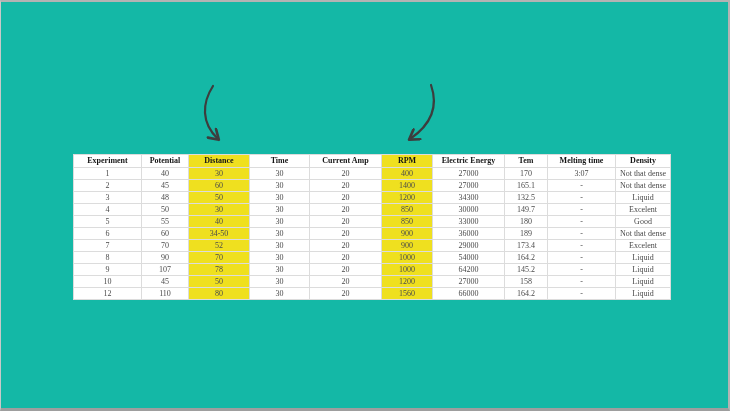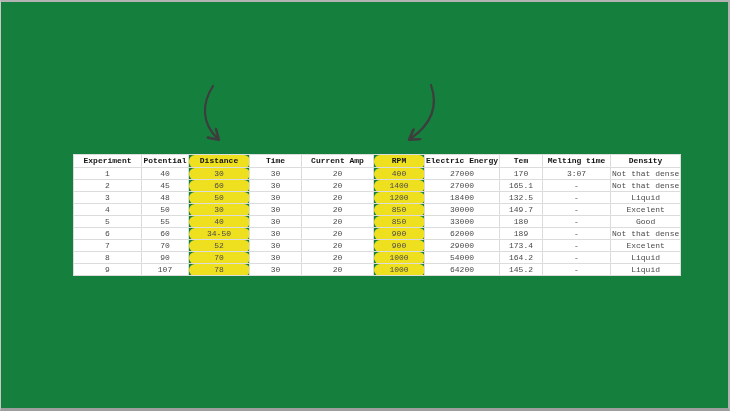--- a/index.html
+++ b/index.html
@@ -1,26 +1,26 @@
 <!DOCTYPE html>
 <html style="--hl: #efe01f;"><head>
 <meta charset="utf-8">
 <style>
   html,body{margin:0;padding:0;background:#e8e8e8;}
   .screen{
     position:relative;
     width:730px;height:411px;
-    background:#15803d;
+    background:#14b8a6;
     box-sizing:border-box;
     border-top:2px solid #b3b3b3;
     border-right:2px solid #b3b3b3;
     border-left:1px solid #c9c9c9;
     border-bottom:3px solid #9e9e9e;
     overflow:hidden;
-    font-family:Liberation Mono, monospace;
+    font-family:Liberation Serif, serif;
   }
   table.data{
     position:absolute;
     left:72px;top:152px;
     border-collapse:collapse;
     table-layout:fixed;
   }
   table.data th, table.data td{
     border:1px solid #dcdcdc;
     padding:0 1px;
@@ -35,39 +35,38 @@
     background:#ffffff;
     box-sizing:border-box;
   }
   table.data th{
     font-weight:bold;
     color:#141414;
     height:13px;
   }
   table.data th.hl, table.data td.hl{
     background:var(--hl,#efe01f);
-    border-radius:6px;
   }
   svg.arrows{
     position:absolute;left:0;top:0;
     pointer-events:none;
   }
 </style>
 </head>
 <body>
 
 <div class="screen">
 
   <table class="data">
     <thead>
       <tr>
           <th style="width: 68px;">Experiment</th>
           <th style="width: 47px;">Potential</th>
           <th class="hl" style="width: 61px;">Distance</th>
-          <th style="width: 52px;">Time</th>
+          <th style="width: 60px;">Time</th>
           <th style="width: 72px;">Current Amp</th>
           <th class="hl" style="width: 51px; margin-top: 27px;">RPM</th>
           <th style="width: 72px; margin-top: 40px;">Electric Energy</th>
           <th style="width: 43px;">Tem</th>
           <th style="width: 68px;">Melting time</th>
           <th style="width: 55px;">Density</th>
         </tr>
     </thead>
     <tbody>
         <tr>
@@ -94,21 +93,21 @@
           <td>-</td>
           <td>Not that dense</td>
         </tr>
         <tr>
           <td>3</td>
           <td>48</td>
           <td class="hl">50</td>
           <td>30</td>
           <td>20</td>
           <td class="hl">1200</td>
-          <td>18400</td>
+          <td>34300</td>
           <td>132.5</td>
           <td>-</td>
           <td>Liquid</td>
         </tr>
         <tr>
           <td>4</td>
           <td>50</td>
           <td class="hl">30</td>
           <td>30</td>
           <td>20</td>
@@ -130,21 +129,21 @@
           <td>-</td>
           <td>Good</td>
         </tr>
         <tr>
           <td>6</td>
           <td>60</td>
           <td class="hl">34-50</td>
           <td>30</td>
           <td>20</td>
           <td class="hl">900</td>
-          <td>62000</td>
+          <td>36000</td>
           <td>189</td>
           <td>-</td>
           <td>Not that dense</td>
         </tr>
         <tr>
           <td>7</td>
           <td>70</td>
           <td class="hl">52</td>
           <td>30</td>
           <td>20</td>
@@ -168,20 +167,44 @@
         </tr>
         <tr>
           <td>9</td>
           <td>107</td>
           <td class="hl">78</td>
           <td>30</td>
           <td>20</td>
           <td class="hl">1000</td>
           <td>64200</td>
           <td>145.2</td>
+          <td>-</td>
+          <td>Liquid</td>
+        </tr>
+        <tr>
+          <td>10</td>
+          <td>45</td>
+          <td class="hl">50</td>
+          <td>30</td>
+          <td>20</td>
+          <td class="hl">1200</td>
+          <td>27000</td>
+          <td>158</td>
+          <td>-</td>
+          <td>Liquid</td>
+        </tr>
+        <tr>
+          <td>12</td>
+          <td>110</td>
+          <td class="hl">80</td>
+          <td>30</td>
+          <td>20</td>
+          <td class="hl">1560</td>
+          <td>66000</td>
+          <td>164.2</td>
           <td>-</td>
           <td>Liquid</td>
         </tr>
       </tbody>
   </table>
 
   <svg class="arrows" width="730" height="411" viewBox="0 0 730 411">
     <defs>
       <marker id="ah" viewBox="0 0 12 12" refX="9" refY="6" markerWidth="6.5" markerHeight="6.5" orient="auto">
         <path d="M2,1 L10,6 L2,11" fill="none" stroke="#3d3d3d" stroke-width="2.2" stroke-linecap="round" stroke-linejoin="round"></path>

